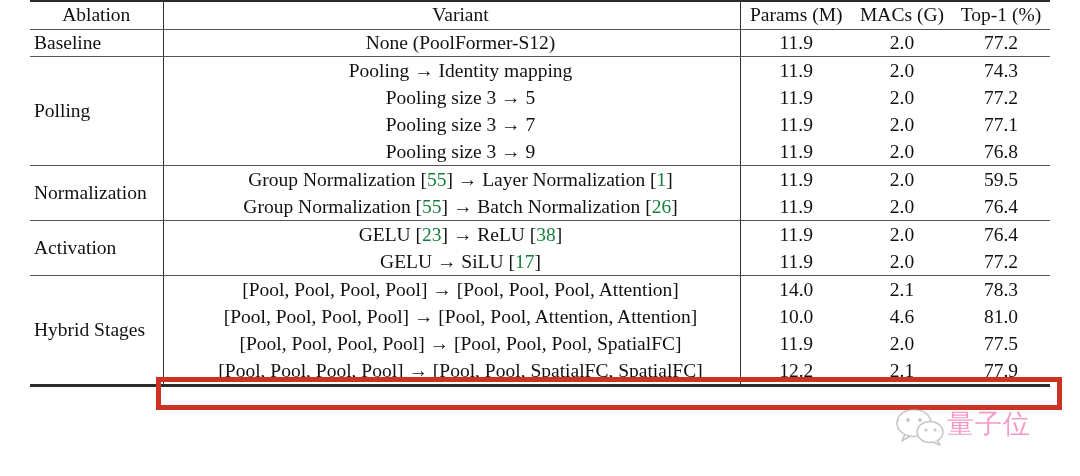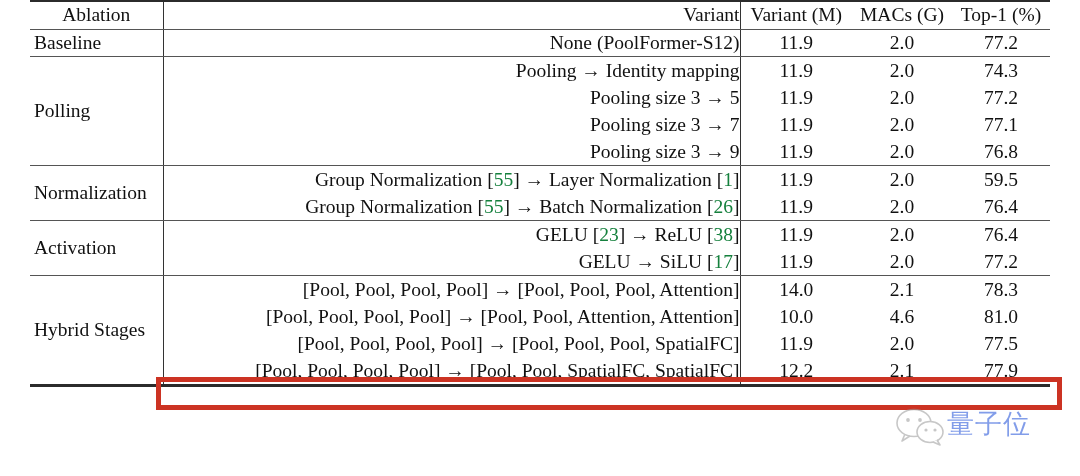--- a/index.html
+++ b/index.html
@@ -60,21 +60,21 @@
     padding-left: 4px;
     white-space: nowrap;
   }
 
   
   .vrule-left { border-left: 1.5px solid #333333; }
 
   
   .variant-cell {
     padding-left: 18px;
-    text-align: right;
+    text-align: center;
     white-space: nowrap;
   }
 
   .num {
     text-align: center;
     white-space: nowrap;
   }
 
   
   .lines { display: block; }
@@ -118,21 +118,21 @@
     top: 4px;
     width: 52px;
     height: 38px;
   }
   #watermark .wm-text {
     position: absolute;
     left: 52px;
     top: 2px;
     font-family: "DejaVu Sans", sans-serif;
     font-size: 27px;
-    color: #1d4ed8;
+    color: #ec4899;
     letter-spacing: 1px;
     white-space: nowrap;
   }
 </style>
 </head>
 <body>
 
 <div id="table-wrap">
 
   <table class="ablation">
@@ -140,21 +140,21 @@
       <col class="c-ablation">
         <col class="c-variant">
         <col class="c-params">
         <col class="c-macs">
         <col class="c-top1">
     </colgroup>
     <thead>
       <tr class="toprule headrule">
         <th class="grouplabel cell-pad">Ablation</th>
         <th class="variant-cell vrule-left cell-pad">Variant</th>
-        <th class="num cell-pad vrule-left">Variant (M)</th>
+        <th class="num cell-pad vrule-left">Params (M)</th>
         <th class="num cell-pad">MACs (G)</th>
         <th class="num cell-pad">Top-1 (%)</th>
       </tr>
     </thead>
     <tbody>
 
       <tr class="midrule">
         <td class="grouplabel cell-pad">Baseline</td>
         <td class="variant-cell vrule-left cell-pad">None (PoolFormer-S12)</td>
         <td class="num cell-pad vrule-left">11.9</td>

